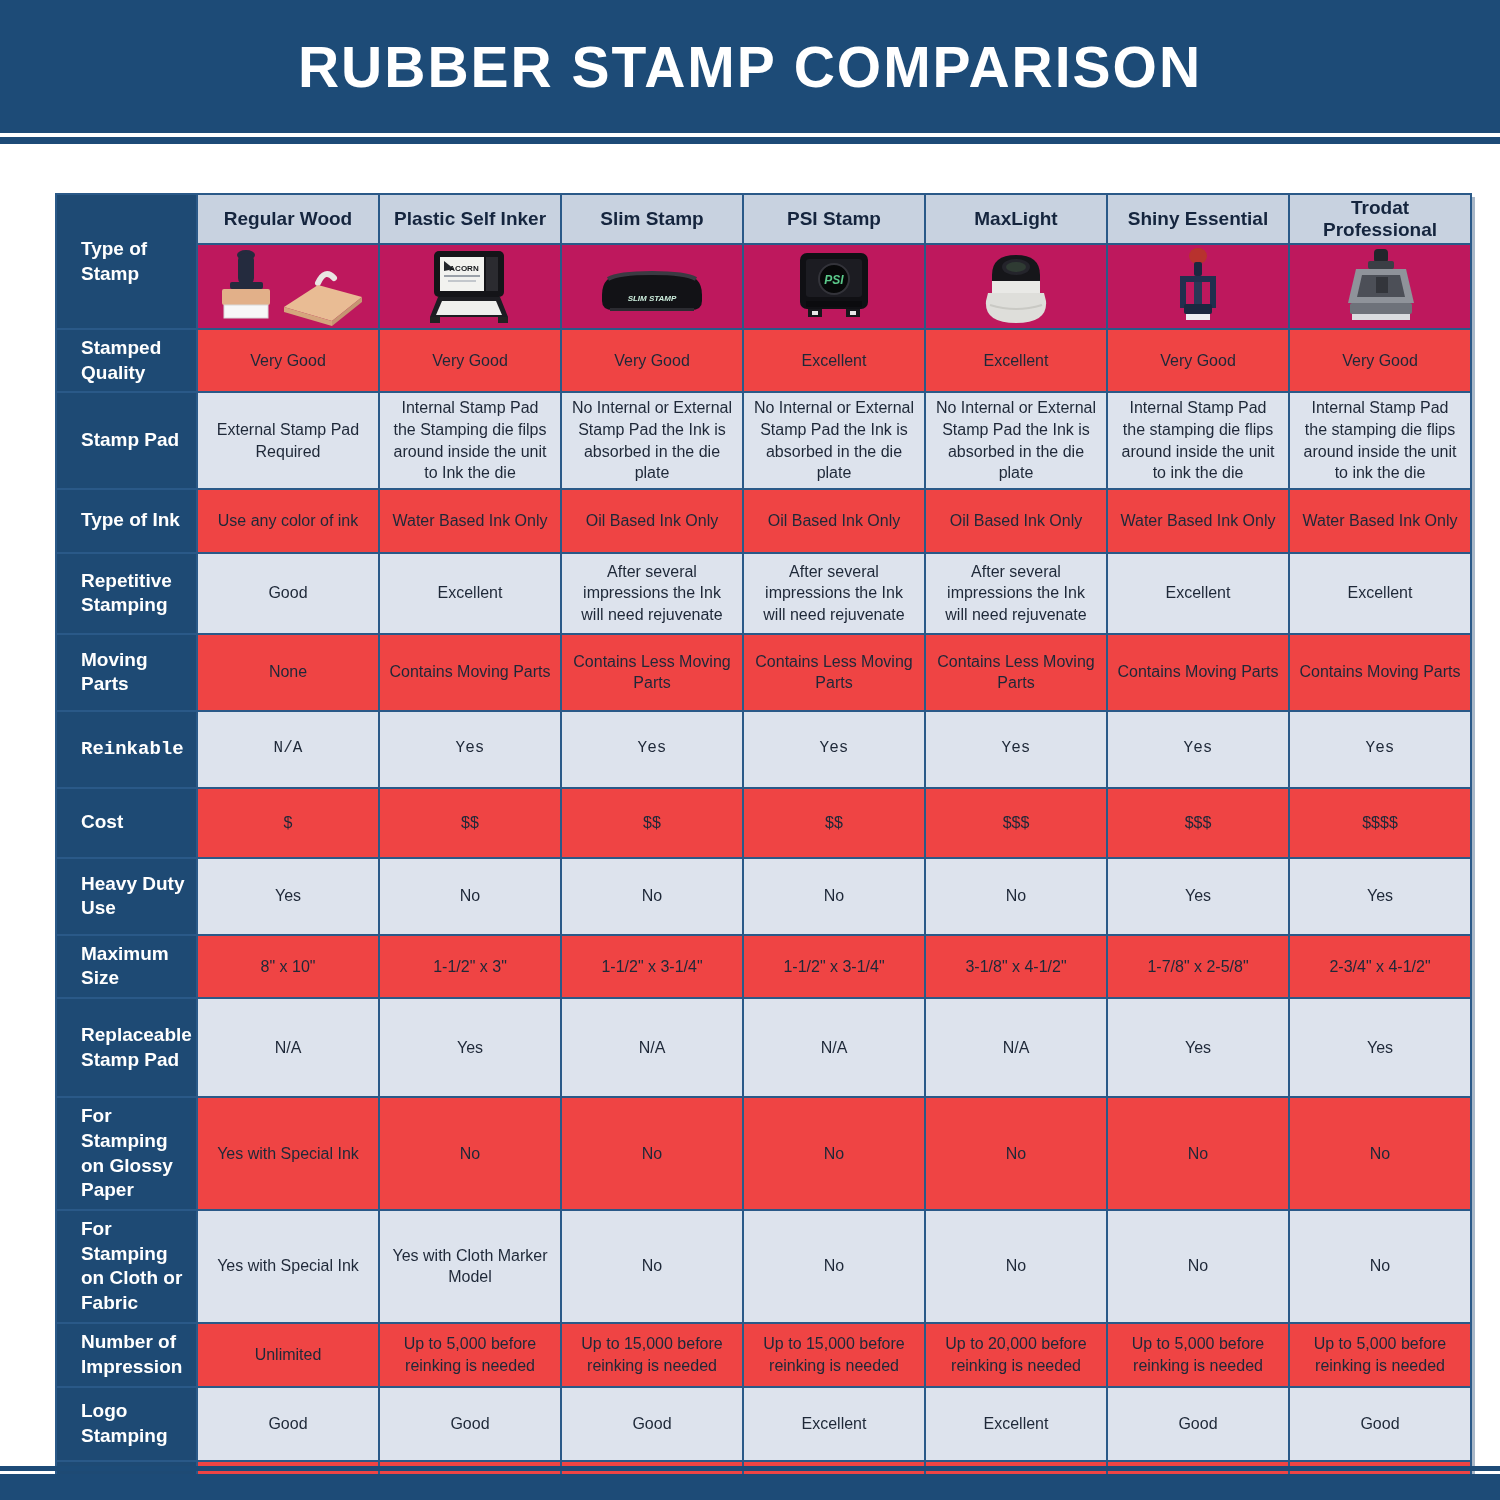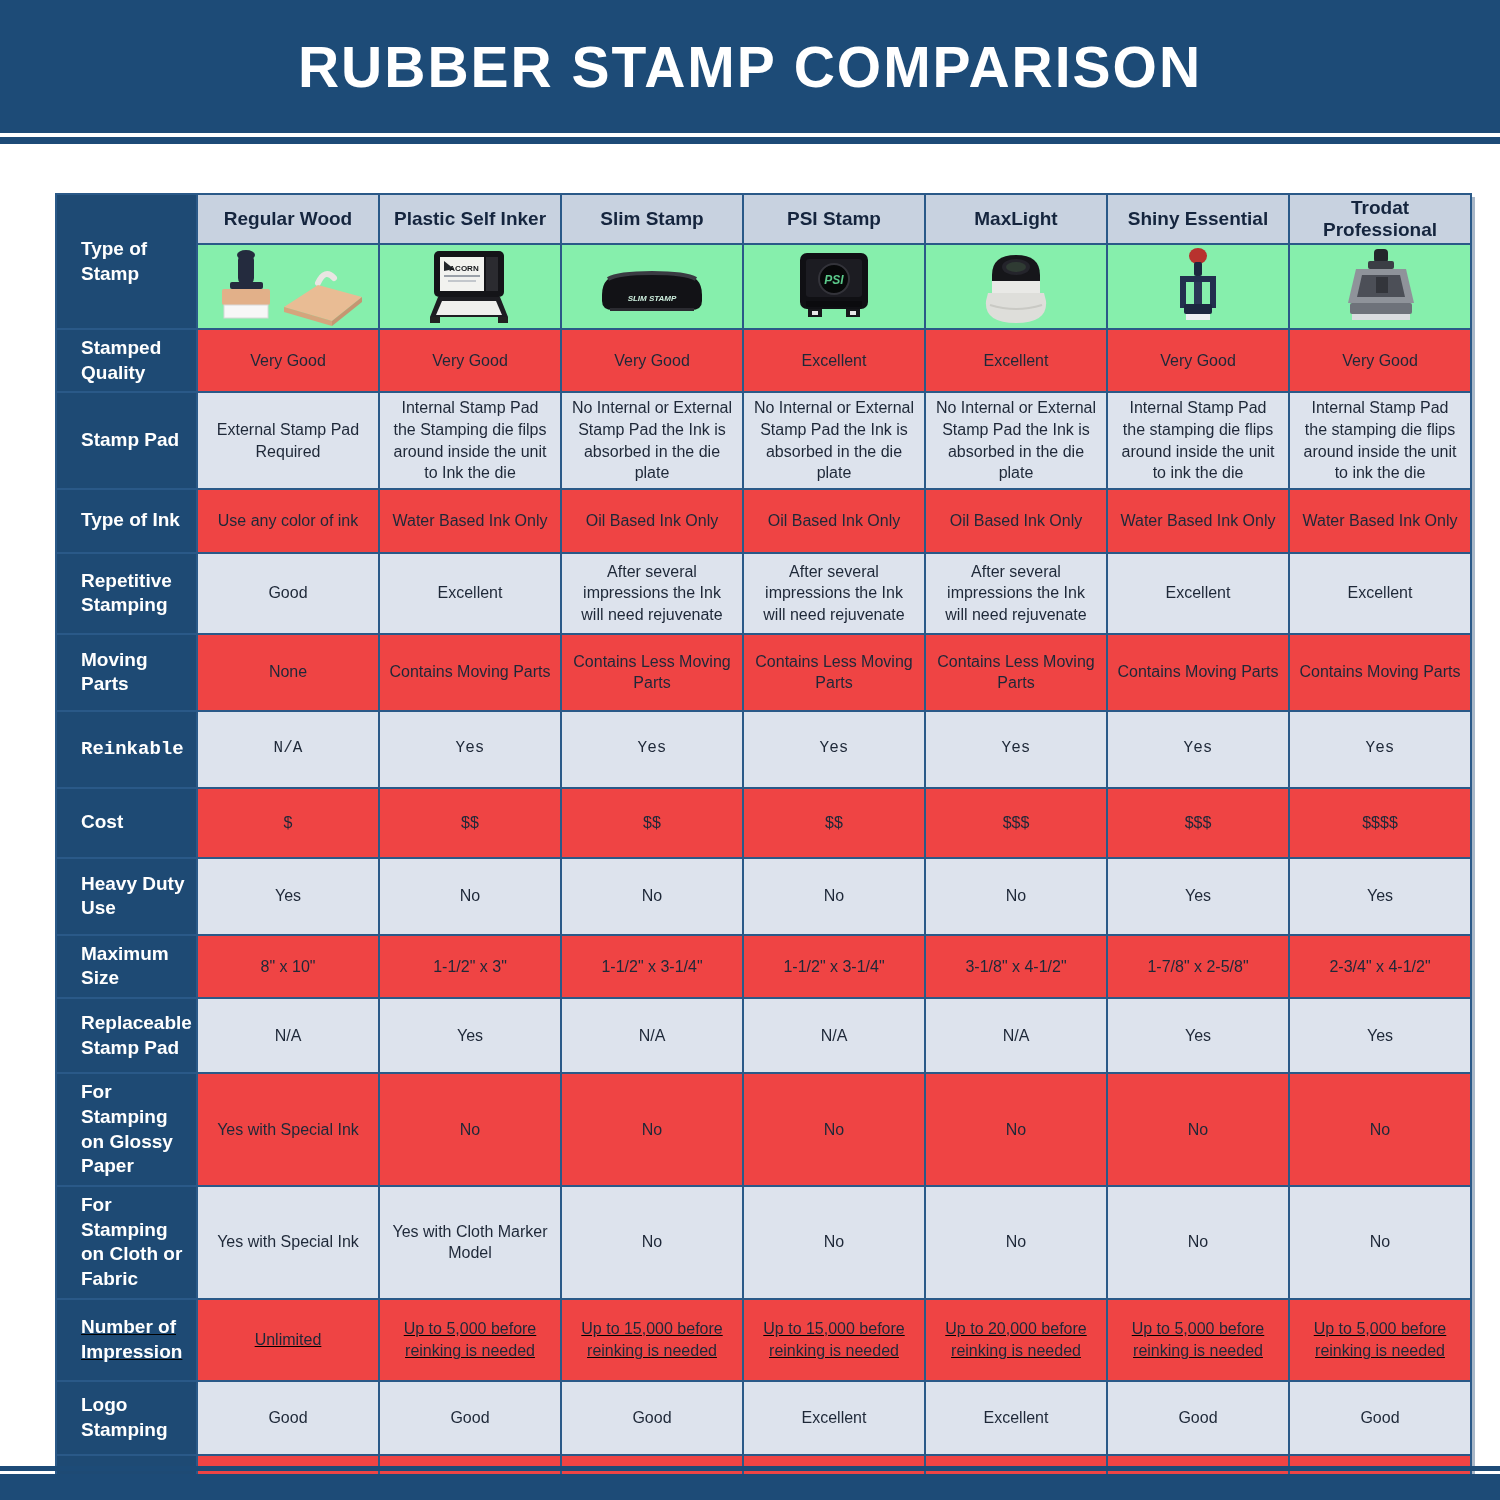--- a/index.html
+++ b/index.html
@@ -22,21 +22,21 @@
   .corner,.label-cell{
     background:#1e4a74;color:#ffffff;font-weight:bold;font-size:19px;
     text-align:left;vertical-align:middle;padding:6px 4px 6px 24px;line-height:1.3;
     border-top:2px solid #e9eef5;border-bottom:2px solid #e9eef5;
   }
   .corner{border-top:2px solid #2a5988;}
   .col-head{
     background:#c8d2e0;color:#15253e;font-size:19px;font-weight:bold;
     text-align:center;vertical-align:middle;padding:2px 4px;
   }
-  .image-cell{background:#86efac;text-align:center;vertical-align:middle;padding:1px;}
+  .image-cell{background:#be185d;text-align:center;vertical-align:middle;padding:1px;}
   .image-cell svg{display:block;margin:0 auto;}
   .value-cell{
     font-size:16px;color:#1e2838;text-align:center;vertical-align:middle;
     padding:4px 9px;line-height:1.35;
   }
   .row-white .value-cell{background:#ef4444;}
   .row-shade .value-cell{background:#dde3ed;}
   
   .bottom-rule{position:absolute;left:0;width:100%;bottom:29px;height:5px;background:#1d4b77;}
   .bottom-band{position:absolute;left:0;width:100%;bottom:0;height:26px;background:#1d4b77;}
@@ -243,21 +243,21 @@
         <tr class="row-white" style="height: 56px; border-radius: 23px;">
           <td class="label-cell">Maximum Size</td>
           <td class="value-cell">8" x 10"</td>
           <td class="value-cell">1-1/2" x 3"</td>
           <td class="value-cell">1-1/2" x 3-1/4"</td>
           <td class="value-cell">1-1/2" x 3-1/4"</td>
           <td class="value-cell">3-1/8" x 4-1/2"</td>
           <td class="value-cell">1-7/8" x 2-5/8"</td>
           <td class="value-cell">2-3/4" x 4-1/2"</td>
         </tr>
-        <tr class="row-shade" style="height: 75px;">
+        <tr class="row-shade" style="height: 99px;">
           <td class="label-cell">Replaceable Stamp Pad</td>
           <td class="value-cell">N/A</td>
           <td class="value-cell">Yes</td>
           <td class="value-cell">N/A</td>
           <td class="value-cell">N/A</td>
           <td class="value-cell">N/A</td>
           <td class="value-cell">Yes</td>
           <td class="value-cell">Yes</td>
         </tr>
         <tr class="row-white" style="height: 77px;">
@@ -273,21 +273,21 @@
         <tr class="row-shade" style="height: 77px; margin-left: 45px;">
           <td class="label-cell">For Stamping on Cloth or Fabric</td>
           <td class="value-cell">Yes with Special Ink</td>
           <td class="value-cell">Yes with Cloth Marker Model</td>
           <td class="value-cell">No</td>
           <td class="value-cell">No</td>
           <td class="value-cell">No</td>
           <td class="value-cell">No</td>
           <td class="value-cell">No</td>
         </tr>
-        <tr class="row-white" style="height: 82px; text-decoration: underline;">
+        <tr class="row-white" style="height: 64px;">
           <td class="label-cell">Number of Impression</td>
           <td class="value-cell">Unlimited</td>
           <td class="value-cell">Up to 5,000 before reinking is needed</td>
           <td class="value-cell">Up to 15,000 before reinking is needed</td>
           <td class="value-cell">Up to 15,000 before reinking is needed</td>
           <td class="value-cell">Up to 20,000 before reinking is needed</td>
           <td class="value-cell">Up to 5,000 before reinking is needed</td>
           <td class="value-cell">Up to 5,000 before reinking is needed</td>
         </tr>
         <tr class="row-shade" style="height: 74px;">

